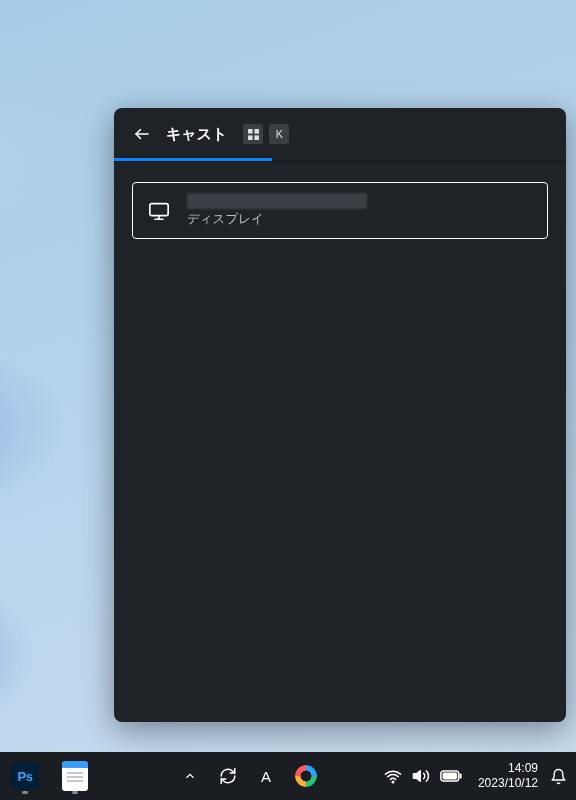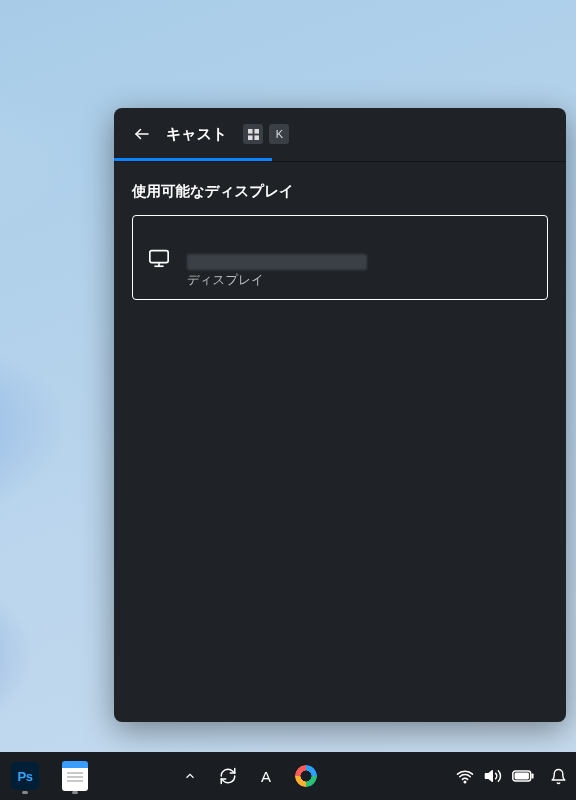--- a/index.html
+++ b/index.html
@@ -124,21 +124,21 @@
       display: flex;
       align-items: center;
       gap: 16px;
       cursor: pointer;
     }
     .display-icon {
       width: 24px; height: 24px;
       color: #fff;
       display: flex; align-items: center; justify-content: center;
     }
-    .display-text { display: flex; flex-direction: column; gap: 2px; margin-top: 28px; }
+    .display-text { display: flex; flex-direction: column; gap: 2px; }
     .display-name {
       height: 16px;
       width: 180px;
       background: #3b4046;
       border-radius: 2px;
       filter: blur(1px);
     }
     .display-sub {
       font-size: 12.5px;
       color: #bdbdbd;
@@ -277,21 +277,20 @@
             <rect x="7" y="7" width="5" height="5"></rect>
           </svg>
       </span>
       <span class="kbd">K</span>
     </div>
   </div>
   <div class="tab-indicator"></div>
   <div class="divider"></div>
 
   <div class="section">
-    <div class="section-label">使用可能なディスプレイ</div>
     <div class="display-item">
       <div class="display-icon">
         <svg width="22" height="22" viewBox="0 0 24 24" fill="none" stroke="currentColor" stroke-width="1.8">
             <rect x="2" y="4" width="20" height="13" rx="2"></rect>
             <line x1="7" y1="21" x2="17" y2="21"></line>
             <line x1="12" y1="17" x2="12" y2="21"></line>
           </svg>
       </div>
       <div class="display-text">
         <div class="display-name"></div>
@@ -351,20 +350,24 @@
           <polygon points="11 5 6 9 2 9 2 15 6 15 11 19 11 5" fill="currentColor"></polygon>
           <path d="M15.54 8.46a5 5 0 0 1 0 7.07"></path>
           <path d="M19.07 4.93a10 10 0 0 1 0 14.14"></path>
         </svg>
       <svg width="22" height="14" viewBox="0 0 26 14" fill="none" stroke="currentColor" stroke-width="1.8">
           <rect x="1" y="1" width="21" height="12" rx="3"></rect>
           <rect x="3" y="3" width="17" height="8" rx="1.5" fill="currentColor" stroke="none"></rect>
           <rect x="23" y="4" width="2.5" height="6" rx="1" fill="currentColor" stroke="none"></rect>
         </svg>
     </div>
+    <div class="clock">
+      <div>14:09</div>
+      <div>2023/10/12</div>
+    </div>
     <div class="bell">
       <svg width="17" height="17" viewBox="0 0 24 24" fill="none" stroke="currentColor" stroke-width="2" stroke-linecap="round" stroke-linejoin="round">
           <path d="M18 8a6 6 0 0 0-12 0c0 7-3 9-3 9h18s-3-2-3-9"></path>
           <path d="M13.73 21a2 2 0 0 1-3.46 0"></path>
         </svg>
     </div>
   </div>
 </div>
 
 </body></html>

